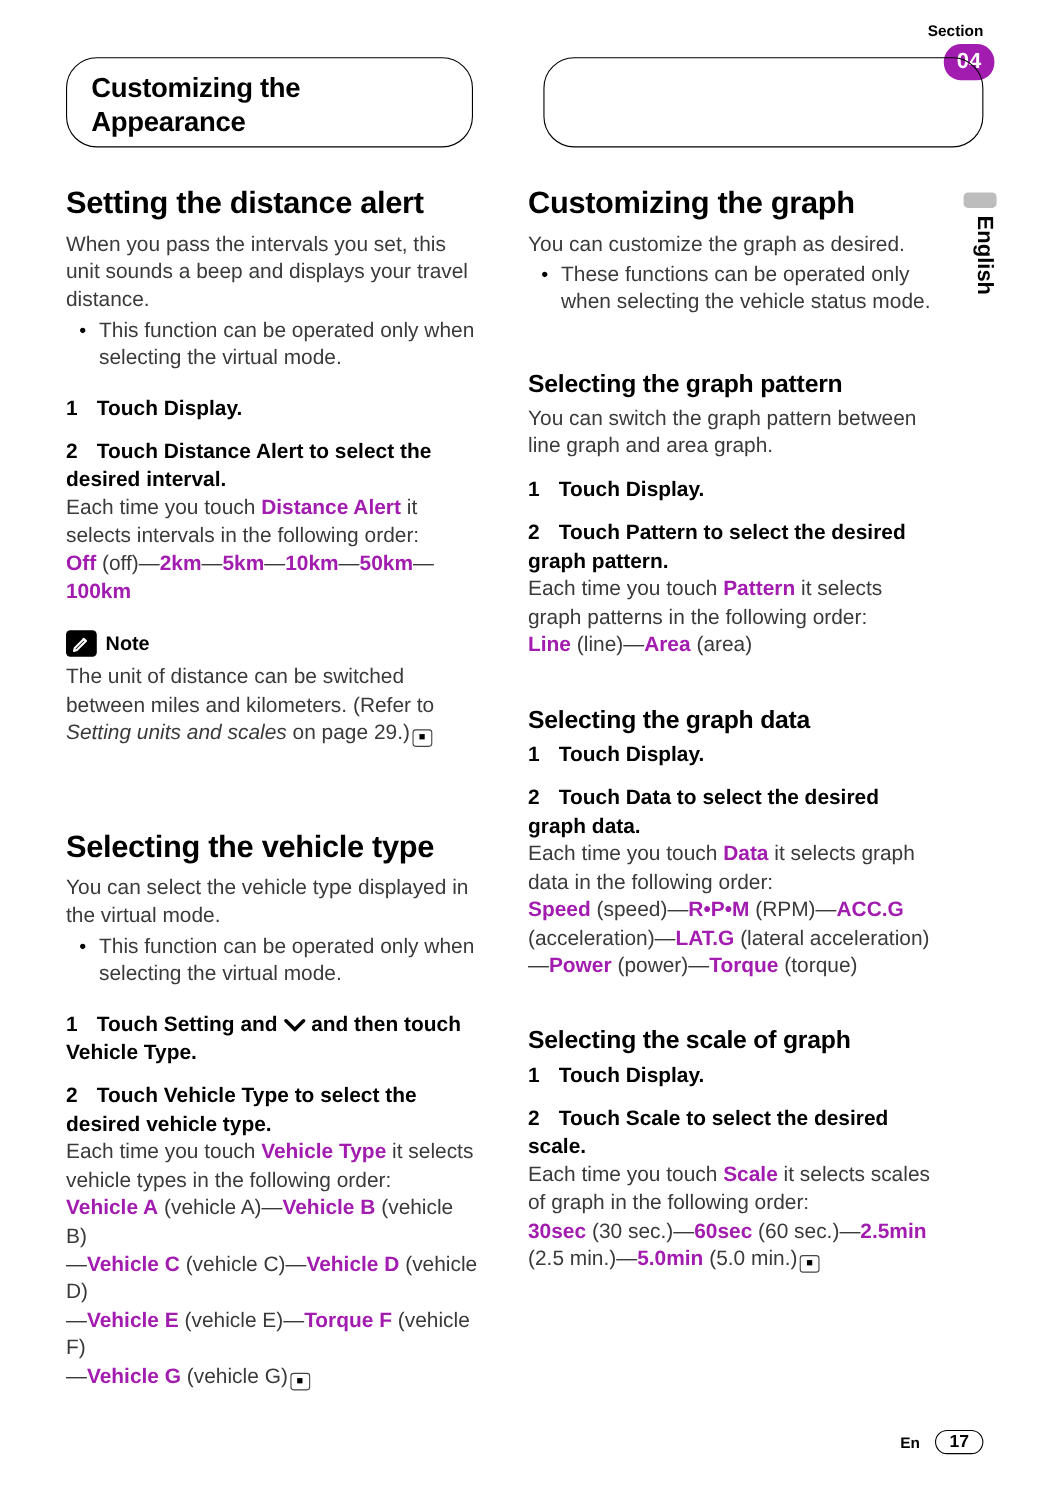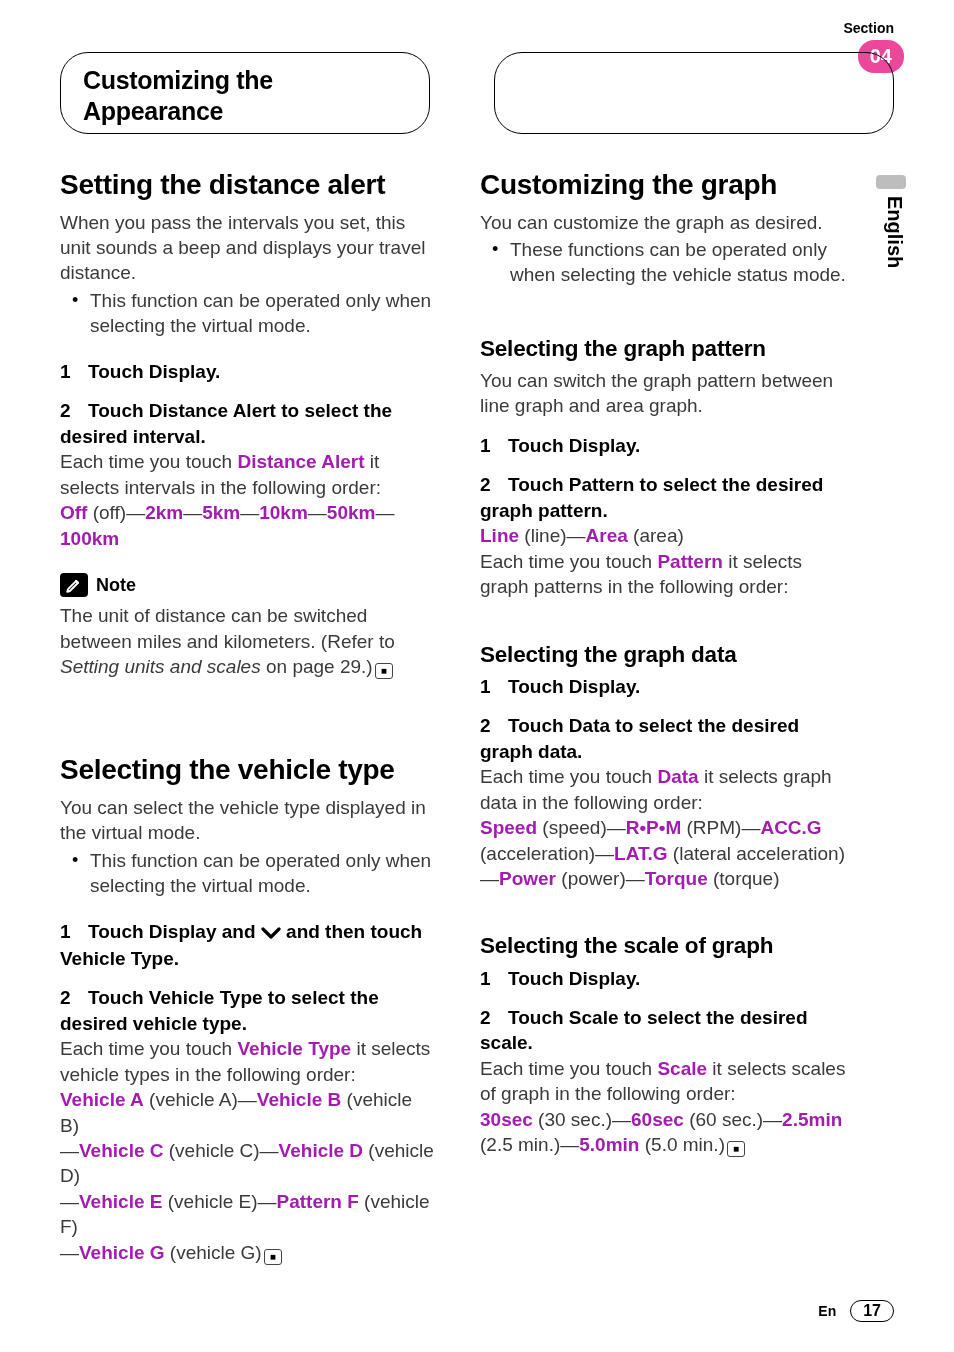--- a/index.html
+++ b/index.html
@@ -59,21 +59,21 @@
     position: absolute;
     top: 20px;
     right: 60px;
     font-size: 14px;
     font-weight: 700;
   }
   .section-badge {
     position: absolute;
     top: 40px;
     right: 50px;
-    background: #ec4899;
+    background: #a21caf;
     color: #fff;
     font-weight: 800;
     font-size: 20px;
     padding: 5px 12px;
     border-radius: 16px;
   }
   .lang-tab {
     position: absolute;
     top: 196px;
     right: 48px;
@@ -273,36 +273,36 @@
       <div class="gap-lg"></div>
 
       <h2>Selecting the vehicle type</h2>
       <p class="para">You can select the vehicle type displayed in the virtual mode.</p>
       <ul class="bullet">
           <li>This function can be operated only when selecting the virtual mode.</li>
         </ul>
 
       <div class="gap-sm"></div>
       <p class="para step-b">
-        <span class="step-num">1</span><span>Touch Display and </span><span class="down-glyph"><svg width="20" height="14" viewBox="0 0 20 14">
+        <span class="step-num">1</span><span>Touch Setting and </span><span class="down-glyph"><svg width="20" height="14" viewBox="0 0 20 14">
               <path d="M2 3 L10 11 L18 3" fill="none" stroke="#000" stroke-width="3.2" stroke-linecap="round" stroke-linejoin="round"></path>
             </svg></span><span> and then touch Vehicle Type.</span>
       </p>
 
       <div class="gap-sm"></div>
       <p class="para step-b">
         <span class="step-num">2</span><span>Touch Vehicle Type to select the desired vehicle type.</span>
       </p>
       <p class="para">
         <span>Each time you touch </span><span class="b">Vehicle Type</span><span> it selects vehicle types in the following order:</span>
       </p>
       <p class="para">
         <span class="b">Vehicle A</span><span> (vehicle A)—</span><span class="b">Vehicle B</span><span> (vehicle B)</span><br>
         <span>—</span><span class="b">Vehicle C</span><span> (vehicle C)—</span><span class="b">Vehicle D</span><span> (vehicle D)</span><br>
-        <span>—</span><span class="b">Vehicle E</span><span> (vehicle E)—</span><span class="b">Pattern F</span><span> (vehicle F)</span><br>
+        <span>—</span><span class="b">Vehicle E</span><span> (vehicle E)—</span><span class="b">Torque F</span><span> (vehicle F)</span><br>
         <span>—</span><span class="b">Vehicle G</span><span> (vehicle G)</span><span class="glyph-stop">■</span>
       </p>
 
     </div>
 
     <div class="col">
 
       <h2 class="top">Customizing the graph</h2>
       <p class="para">You can customize the graph as desired.</p>
       <ul class="bullet">
@@ -317,24 +317,24 @@
       <div class="gap-sm"></div>
       <p class="para step-b">
         <span class="step-num">1</span><span>Touch Display.</span>
       </p>
 
       <div class="gap-sm"></div>
       <p class="para step-b">
         <span class="step-num">2</span><span>Touch Pattern to select the desired graph pattern.</span>
       </p>
       <p class="para">
+        <span>Each time you touch </span><span class="b">Pattern</span><span> it selects graph patterns in the following order:</span>
+      </p>
+      <p class="para">
         <span class="b">Line</span><span> (line)—</span><span class="b">Area</span><span> (area)</span>
-      </p>
-      <p class="para">
-        <span>Each time you touch </span><span class="b">Pattern</span><span> it selects graph patterns in the following order:</span>
       </p>
 
       <div class="gap-md"></div>
 
       <h3>Selecting the graph data</h3>
       <p class="para step-b">
         <span class="step-num">1</span><span>Touch Display.</span>
       </p>
 
       <div class="gap-sm"></div>

